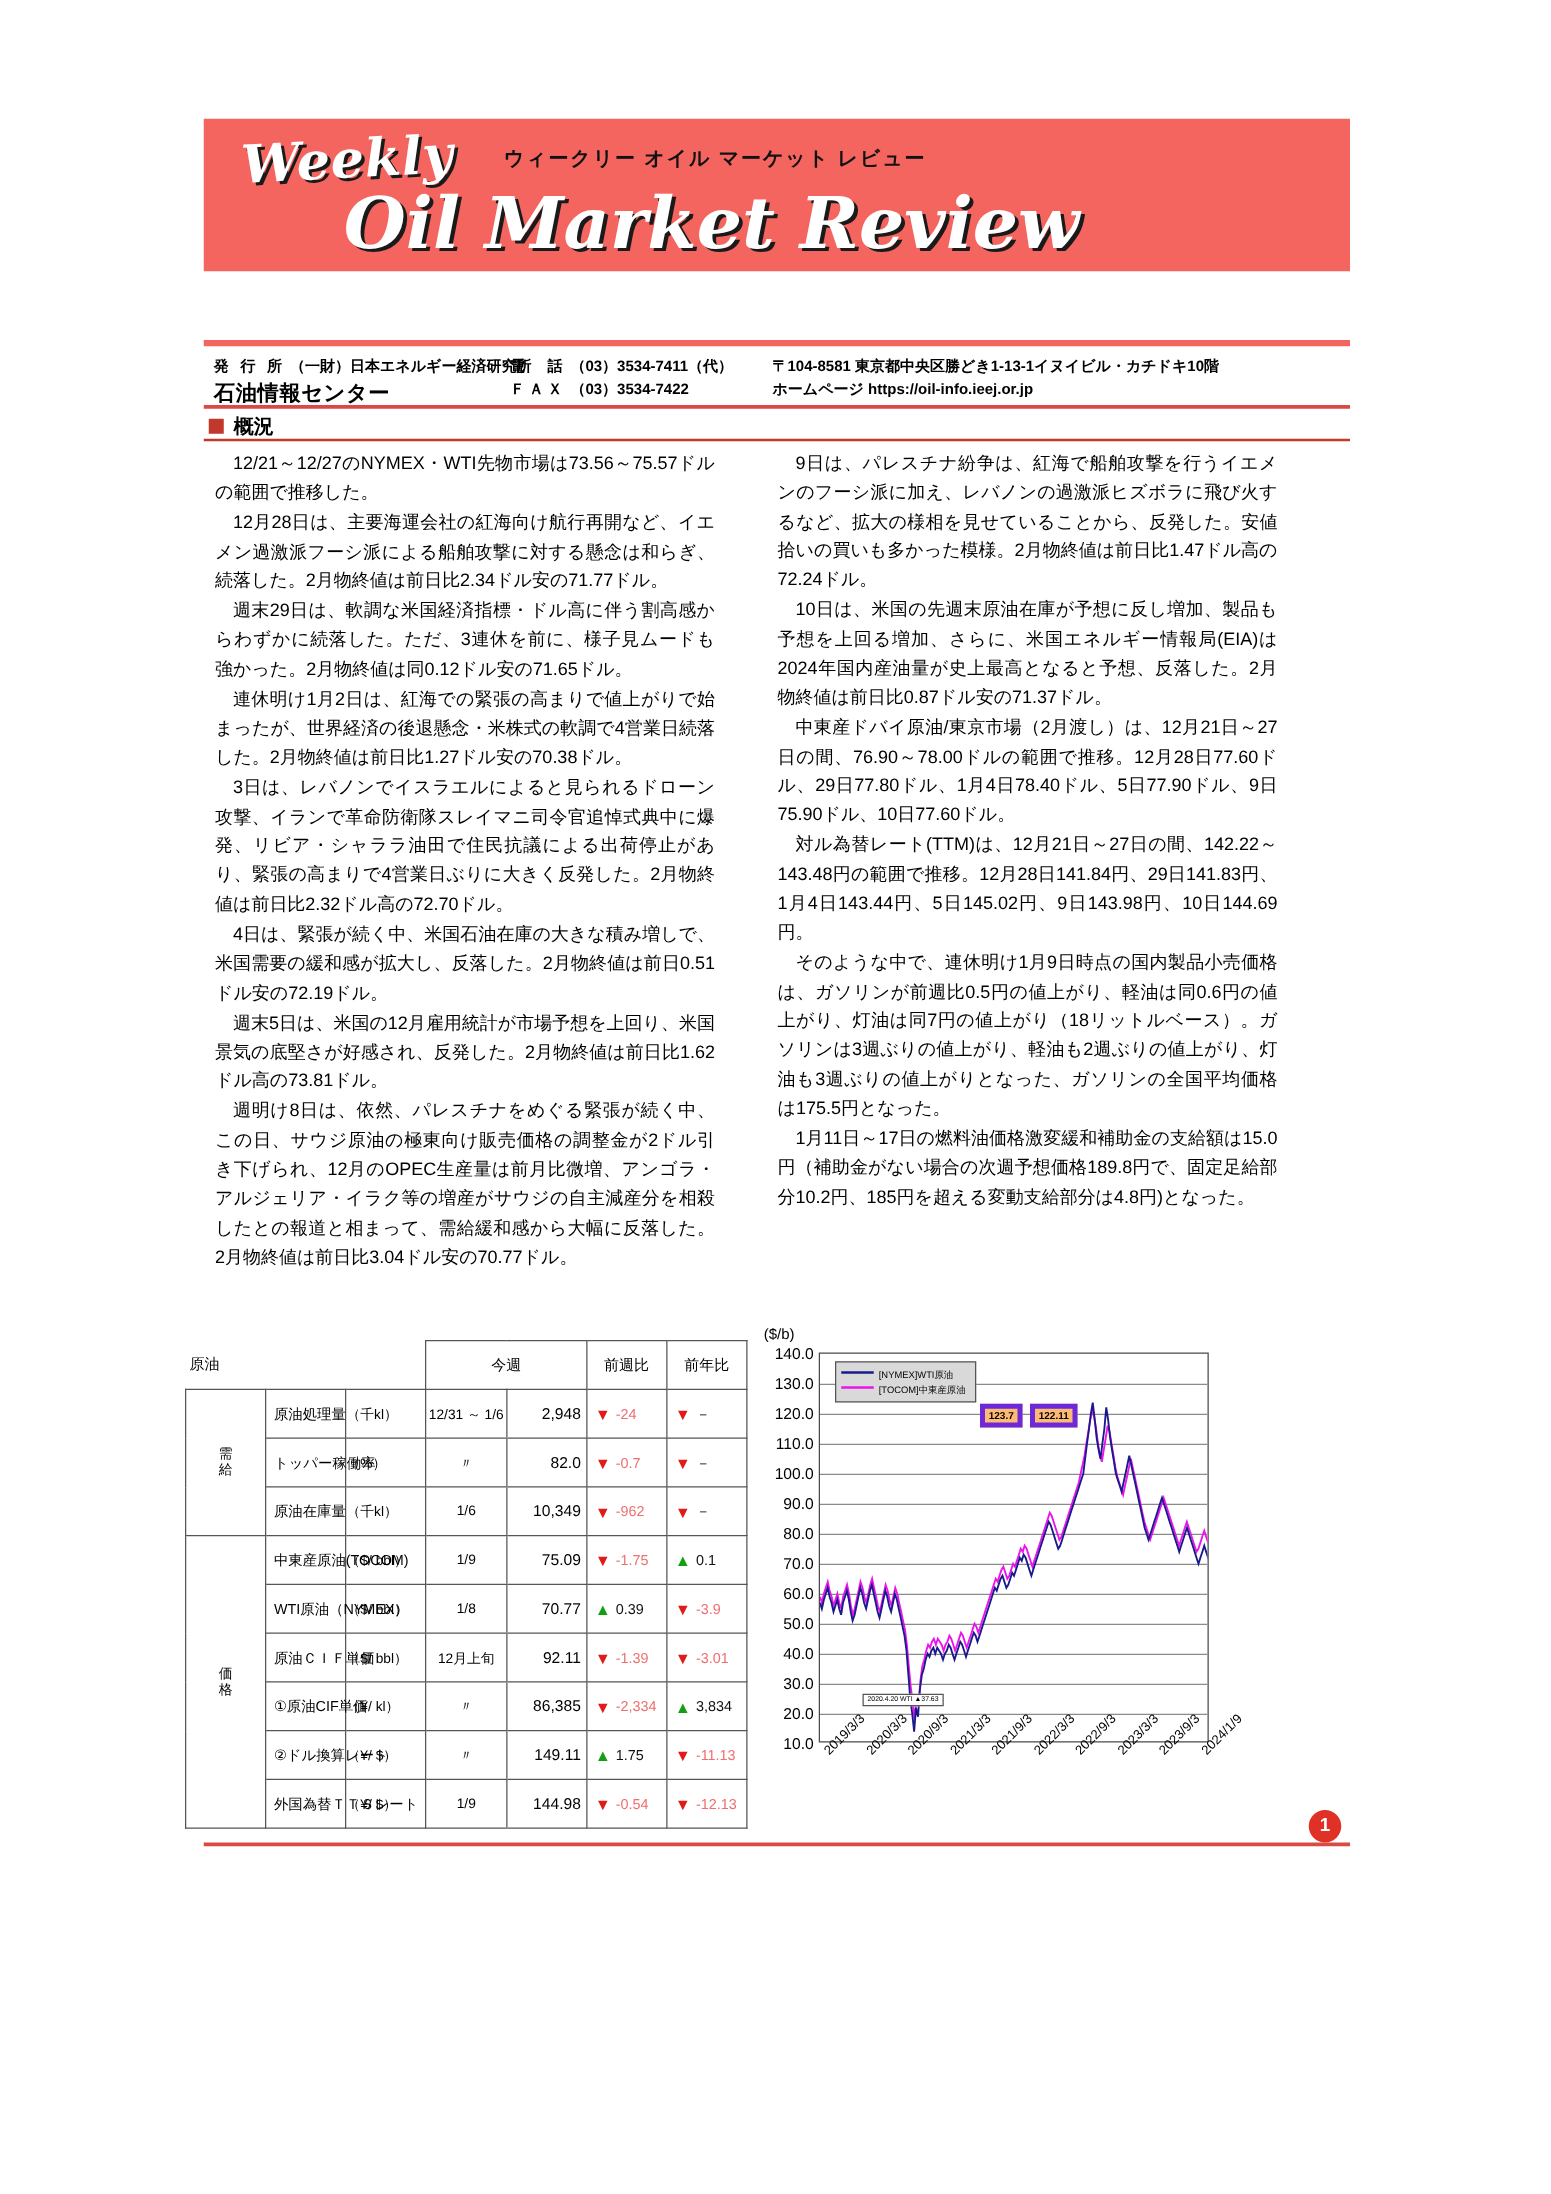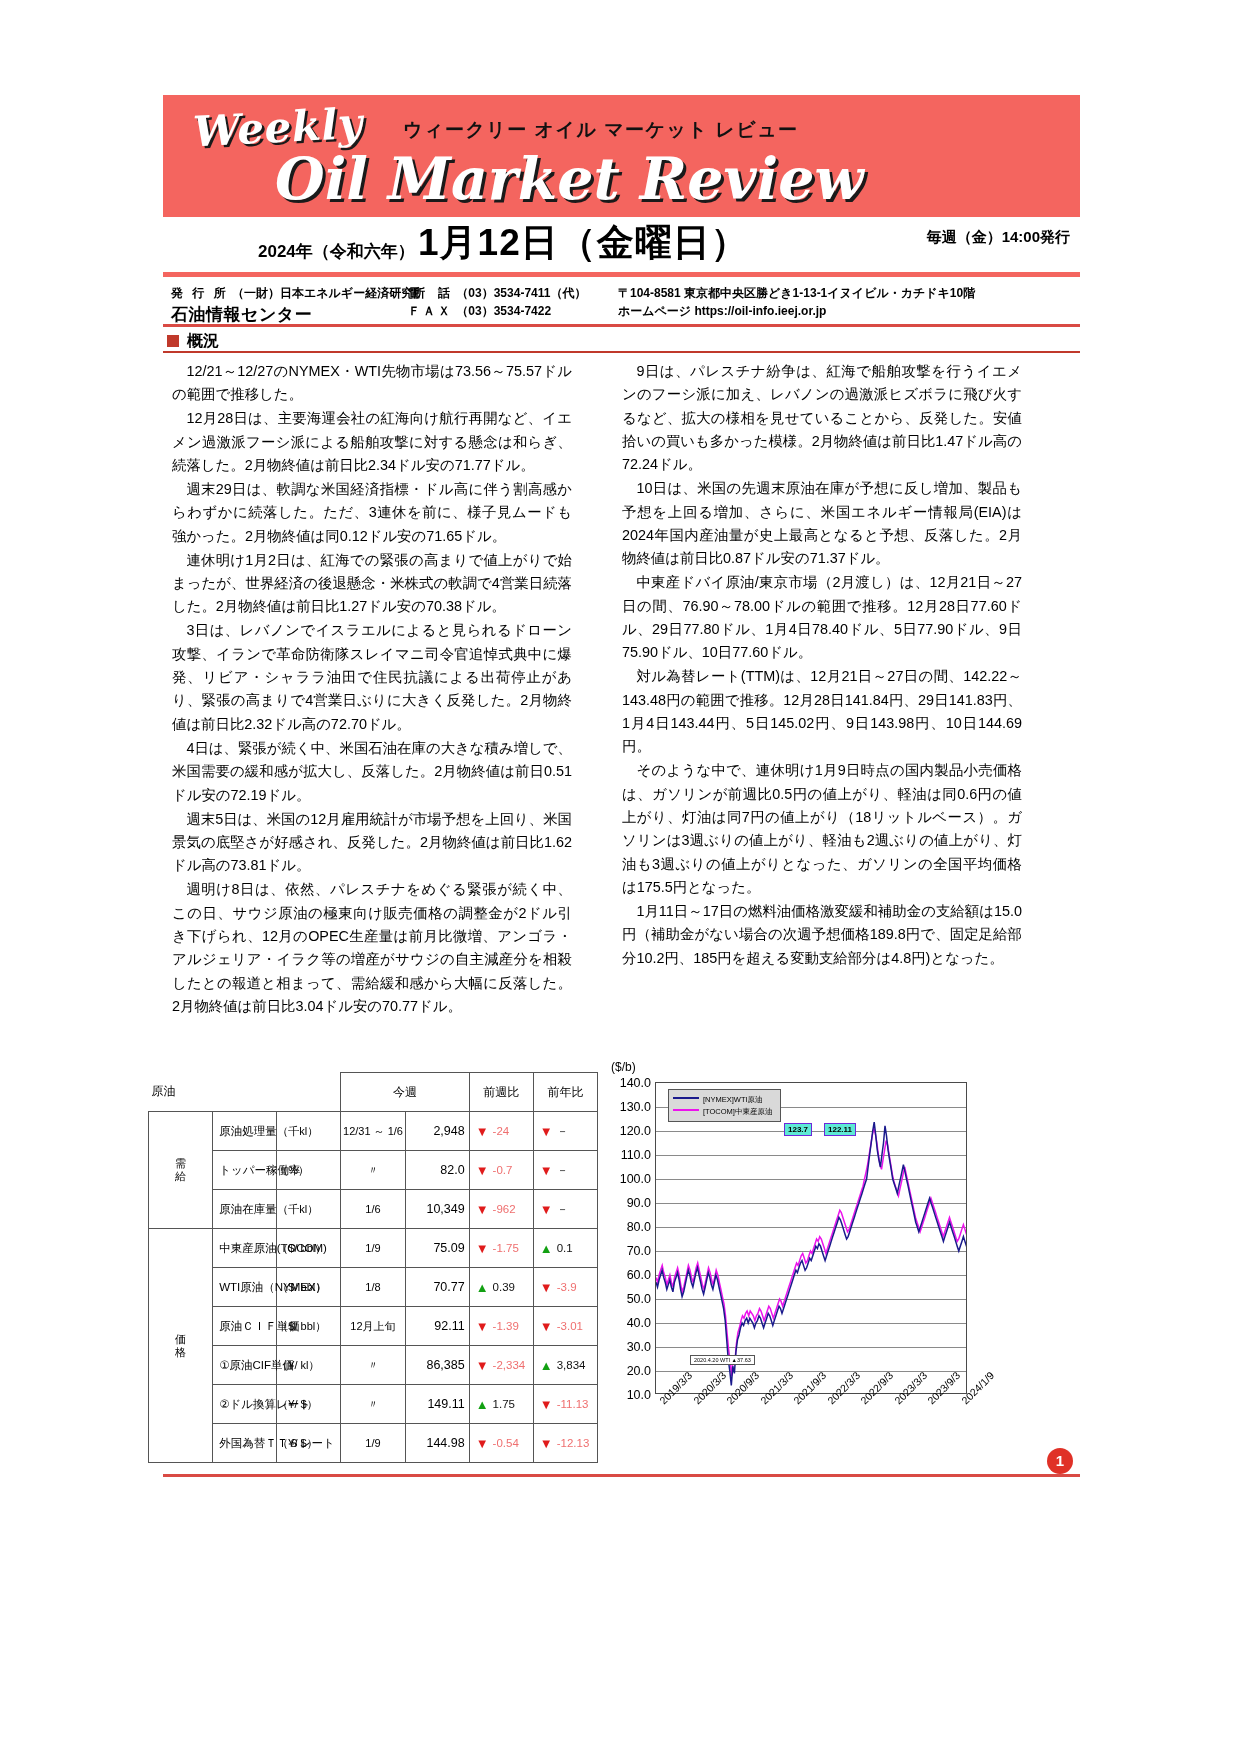--- a/index.html
+++ b/index.html
@@ -36,21 +36,21 @@
     font-weight: bold;
     font-size: 42px;
     color: #ffffff;
     text-shadow: 2.5px 2.5px 0px #1a1a1a;
     letter-spacing: 0.5px;
     transform: rotate(-3deg);
   }
   .kana-sub {
     position: absolute;
     left: 240px; top: 22px;
-    font-size: 19px;
+    font-size: 16px;
     font-weight: bold;
     color: #111;
     letter-spacing: 1.5px;
   }
   .omr-title {
     position: absolute;
     left: 112px; top: 50px;
     font-family: "DejaVu Serif", serif;
     font-style: italic;
     font-weight: bold;
@@ -233,22 +233,22 @@
   }
   .legend div { white-space: nowrap; }
   .lgline {
     display: inline-block; width: 26px; height: 0;
     border-top: 2.2px solid #000; vertical-align: 3px; margin-right: 4px;
   }
   .lg-wti { border-top-color: #1a1a8c; }
   .lg-toc { border-top-color: #ec13ec; }
   .calloutbox {
     position: absolute;
-    border: 1px solid #6d28d9;
-    background: #5eead4;
+    border: 4px solid #6d28d9;
+    background: #fdba74;
     font-size: 8px;
     font-weight: bold;
     padding: 1px 3px;
     z-index: 7;
     color: #000;
     white-space: nowrap;
   }
   .noteinner {
     position: absolute;
     border: 1px solid #555;
@@ -295,25 +295,20 @@
 <body>
 
 <div class="page">
 
   <div class="masthead">
     <div class="weekly-script">Weekly</div>
     <div class="kana-sub">ウィークリー オイル マーケット レビュー</div>
     <div class="omr-title">Oil Market Review</div>
   </div>
 
-  <div class="date-row">
-    <div class="date-year">2024年（令和六年）</div>
-    <div class="date-main">1月12日（金曜日）</div>
-    <div class="date-note">毎週（金）14:00発行</div>
-  </div>
   <div class="hr-red top"></div>
 
   <div class="pub">
     <div class="pub-col pub-c1">
       <span class="pub-label">発 行 所</span>
       <span>（一財）日本エネルギー経済研究所</span>
     </div>
     <div class="pub-col pub-c1b pub-big">石油情報センター</div>
     <div class="pub-col pub-c2">
       <span class="pub-label">電　話</span>

